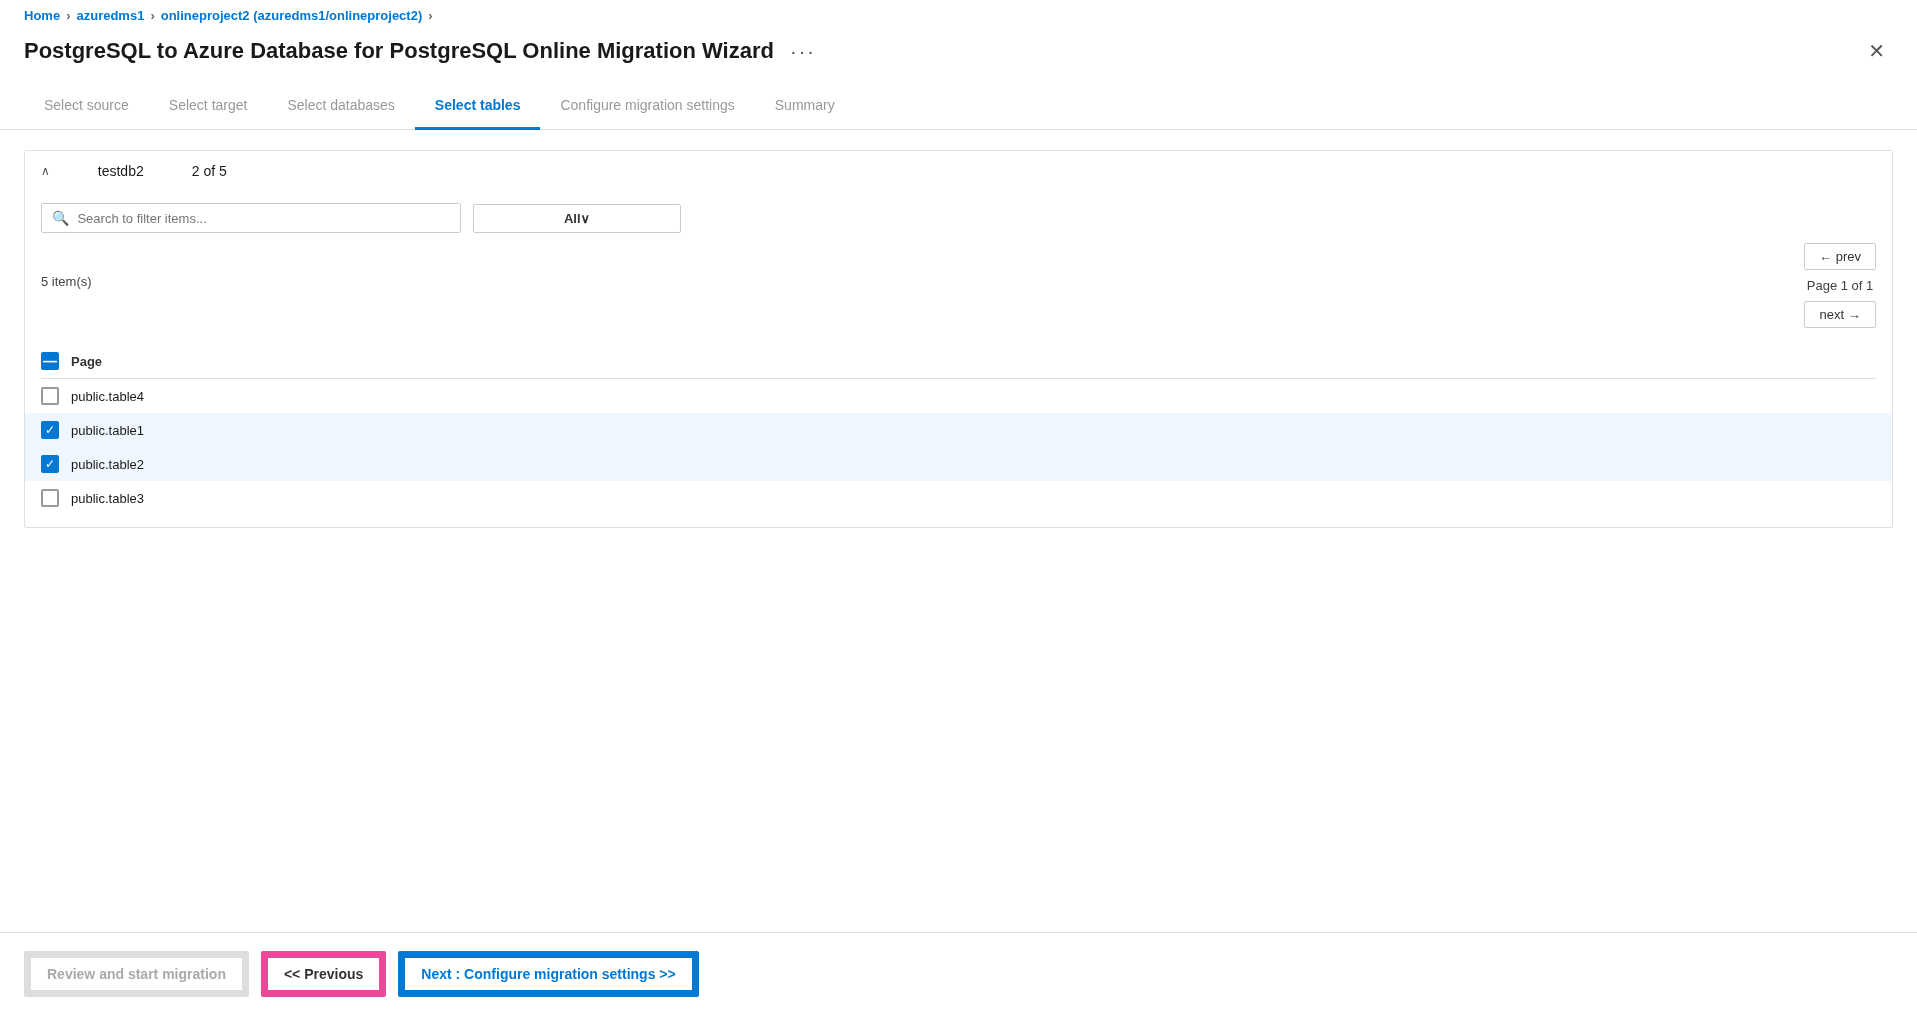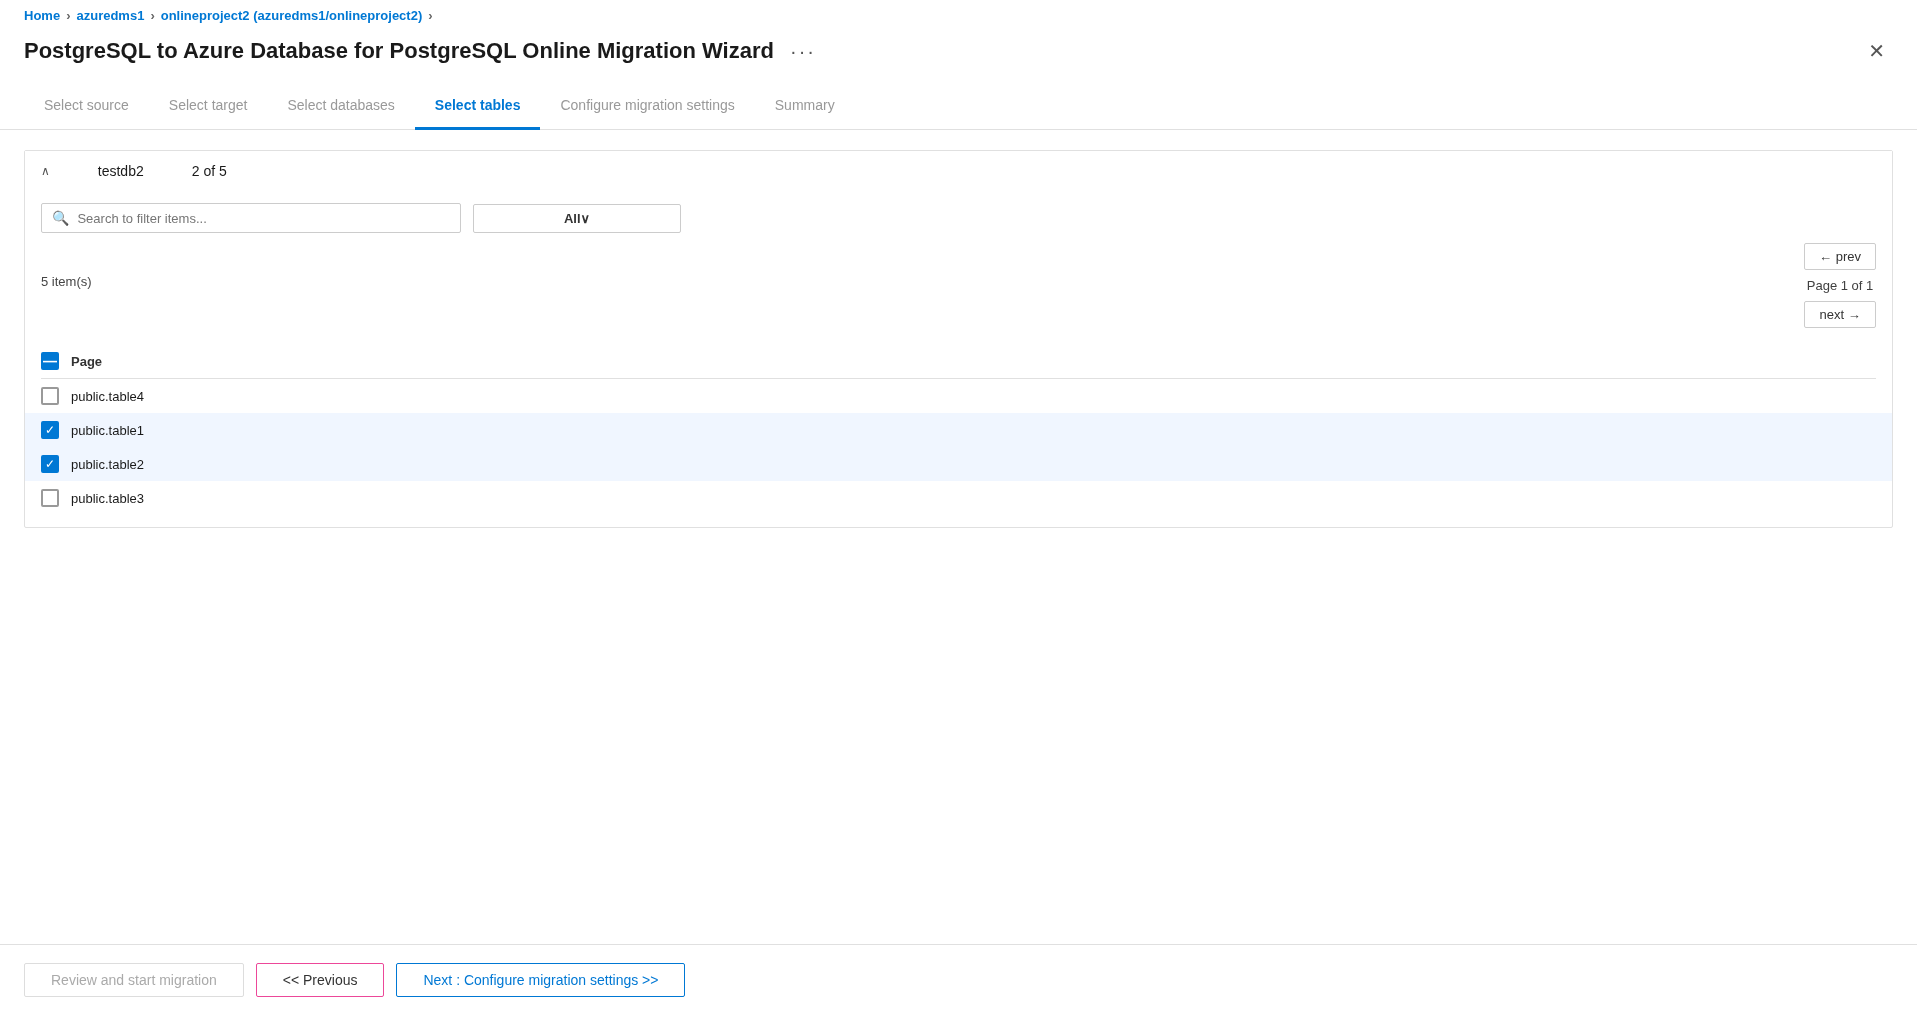--- a/index.html
+++ b/index.html
@@ -255,27 +255,28 @@
       left: 0;
       right: 0;
       border-top: 1px solid #e0e0e0;
       display: flex;
       align-items: center;
       gap: 12px;
       padding: 18px 24px;
       background: #fff;
     }
     .footer-btn {
-      padding: 8px 26px;
-      border: 1px solid #ec4899;
+      padding: 8px 16px;
+      border: 7px solid #ec4899;
       background: #fff;
       font-size: 14px;
       cursor: pointer;
       border-radius: 2px;
       color: #333;
+      font-weight: bold;
     }
     .footer-btn.primary {
       background: #fff;
       border-color: #0078d4;
       color: #0078d4;
     }
     .footer-btn:disabled {
       color: #aaa;
       border-color: #ddd;
       cursor: default;

